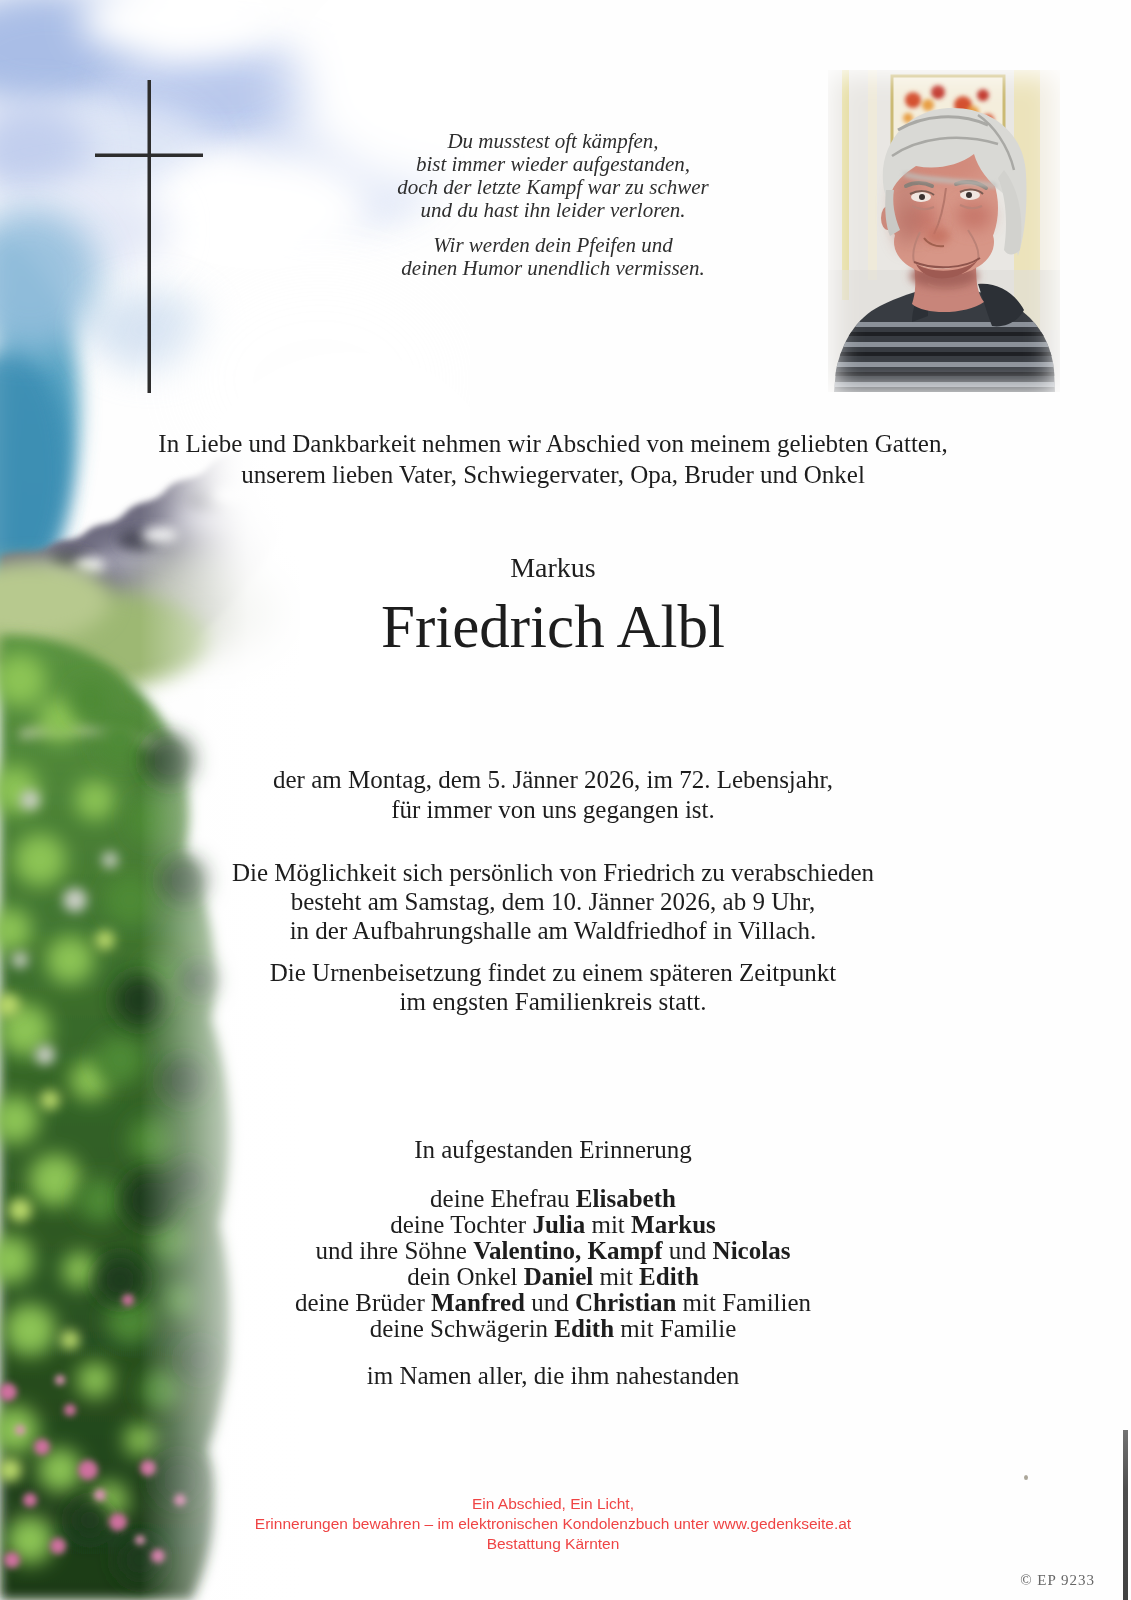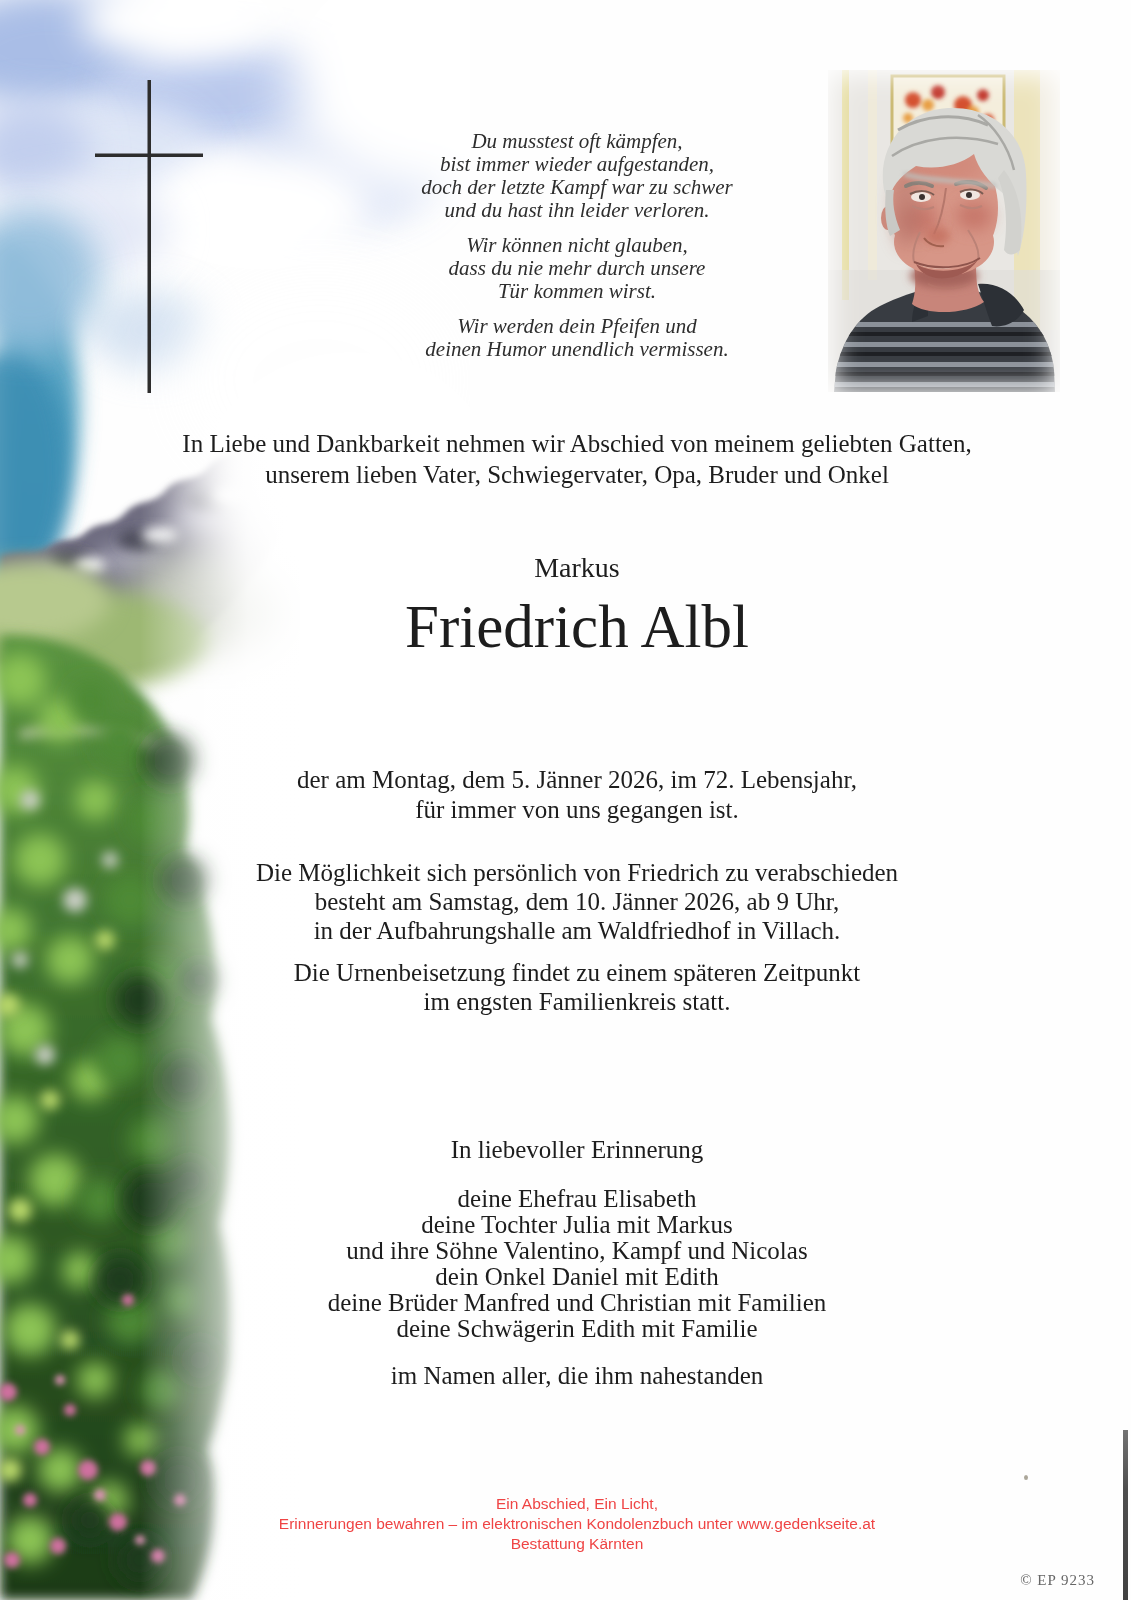--- a/index.html
+++ b/index.html
@@ -13,32 +13,32 @@
   }
   
   .scene{position:absolute;left:0;top:0;width:470px;height:1600px;z-index:0;}
   
   .photo{
     position:absolute;left:828px;top:70px;width:232px;height:322px;z-index:2;
     box-shadow:inset 0 0 26px 16px #ffffff;
   }
   .photo svg{display:block;}
   
-  .tb{position:absolute;left:0;width:1106px;text-align:center;z-index:3;padding-left:24px;}
+  .tb{position:absolute;left:0;width:1106px;text-align:center;z-index:3;}
   .poem{top:130px;font-style:italic;font-size:21px;line-height:23px;color:#2e2e2e;}
   .poem-stanza{margin-bottom:12px;}
   .intro{top:428px;font-size:25px;line-height:31px;}
   .salutation{top:552px;font-size:28px;}
   .name{top:594px;font-size:61px;line-height:66px;}
   .death-date{top:757px;font-size:25px;line-height:30px;margin-top:8px;}
   .farewell{top:858px;font-size:25px;line-height:29px;}
   .urn{top:958px;font-size:25px;line-height:29px;}
   .remembrance{top:1136px;font-size:25px;}
   .family{top:1186px;font-size:25px;line-height:26px;}
-  .family .b{font-weight:normal;}
+  .family .b{font-weight:bold;}
   .closing{top:1362px;font-size:25px;}
   .footer{top:1494px;font-family:"Liberation Sans", sans-serif;font-size:15.5px;line-height:20px;color:#ef4444;}
   .copyright{
     position:absolute;top:1572px;right:36px;z-index:3;
     font-family:"Liberation Serif", serif;font-size:15px;color:#666;letter-spacing:1px;
   }
   
   .scan-line{position:absolute;left:1123px;top:1430px;width:5px;height:170px;z-index:1;
     background:linear-gradient(#5a5a5a,#2f2f2f 35%,#1f1f1f);opacity:.85;}
   .scan-speck{position:absolute;left:1024px;top:1475px;width:4px;height:5px;border-radius:50%;
@@ -347,25 +347,20 @@
   </div>
 
   <div class="tb poem">
       <div class="poem-stanza">
         <div class="poem-line">Du musstest oft kämpfen,</div>
         <div class="poem-line">bist immer wieder aufgestanden,</div>
         <div class="poem-line">doch der letzte Kampf war zu schwer</div>
         <div class="poem-line">und du hast ihn leider verloren.</div>
       </div>
       <div class="poem-stanza">
-        <div class="poem-line">Wir können nicht glauben,</div>
-        <div class="poem-line">dass du nie mehr durch unsere</div>
-        <div class="poem-line">Tür kommen wirst.</div>
-      </div>
-      <div class="poem-stanza">
         <div class="poem-line">Wir werden dein Pfeifen und</div>
         <div class="poem-line">deinen Humor unendlich vermissen.</div>
       </div>
     </div>
 
   <div class="tb intro">
       <div class="intro-line">In Liebe und Dankbarkeit nehmen wir Abschied von meinem geliebten Gatten,</div>
       <div class="intro-line">unserem lieben Vater, Schwiegervater, Opa, Bruder und Onkel</div>
     </div>
 
@@ -382,21 +377,21 @@
       <div class="fw-line">Die Möglichkeit sich persönlich von Friedrich zu verabschieden</div>
       <div class="fw-line">besteht am Samstag, dem 10. Jänner 2026, ab 9 Uhr,</div>
       <div class="fw-line">in der Aufbahrungshalle am Waldfriedhof in Villach.</div>
     </div>
 
   <div class="tb urn">
       <div class="urn-line">Die Urnenbeisetzung findet zu einem späteren Zeitpunkt</div>
       <div class="urn-line">im engsten Familienkreis statt.</div>
     </div>
 
-  <div class="tb remembrance">In liebevoller Erinnerung</div>
+  <div class="tb remembrance">In aufgestanden Erinnerung</div>
 
   <div class="tb family">
       <div class="family-line"><span>deine Ehefrau </span><span class="b">Elisabeth</span></div>
       <div class="family-line"><span>deine Tochter </span><span class="b">Julia</span><span> mit </span><span class="b">Markus</span></div>
       <div class="family-line"><span>und ihre Söhne </span><span class="b">Valentino, Kampf</span><span> und </span><span class="b">Nicolas</span></div>
       <div class="family-line"><span>dein Onkel </span><span class="b">Daniel</span><span> mit </span><span class="b">Edith</span></div>
       <div class="family-line"><span>deine Brüder </span><span class="b">Manfred</span><span> und </span><span class="b">Christian</span><span> mit Familien</span></div>
       <div class="family-line"><span>deine Schwägerin </span><span class="b">Edith</span><span> mit Familie</span></div>
     </div>
 

